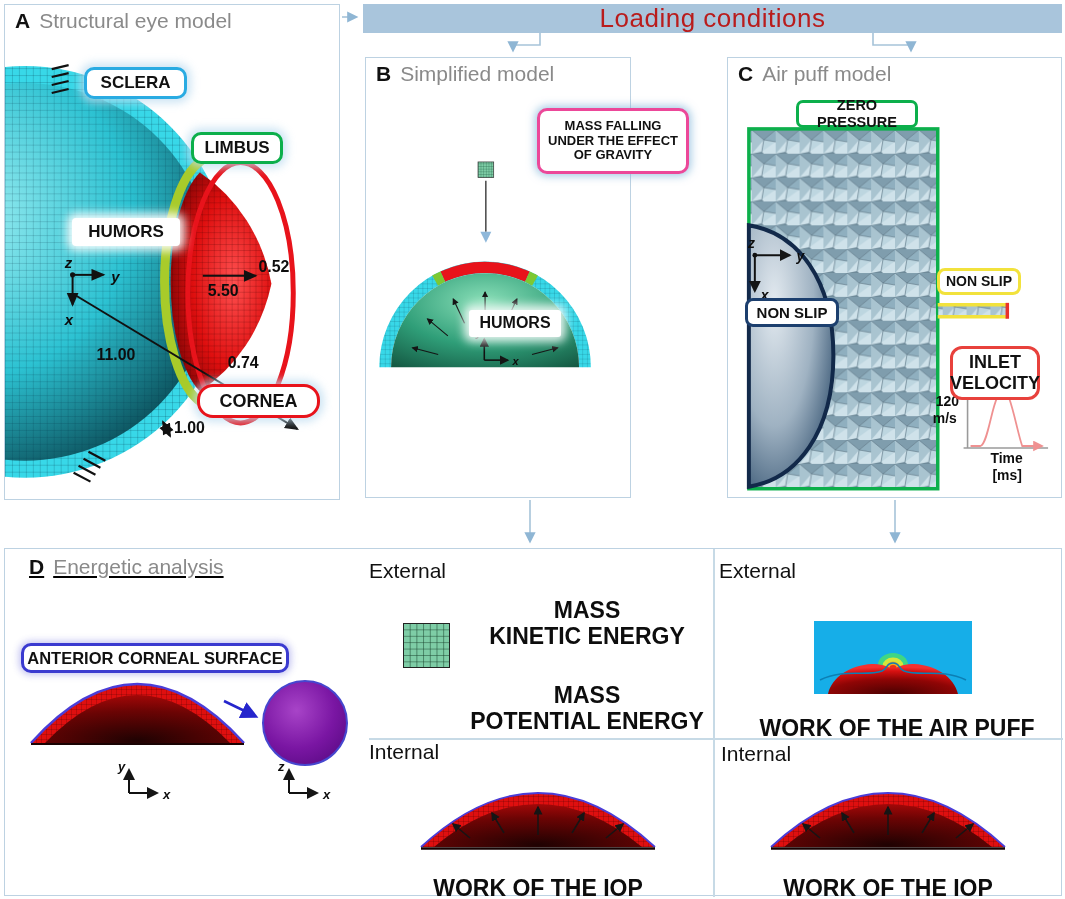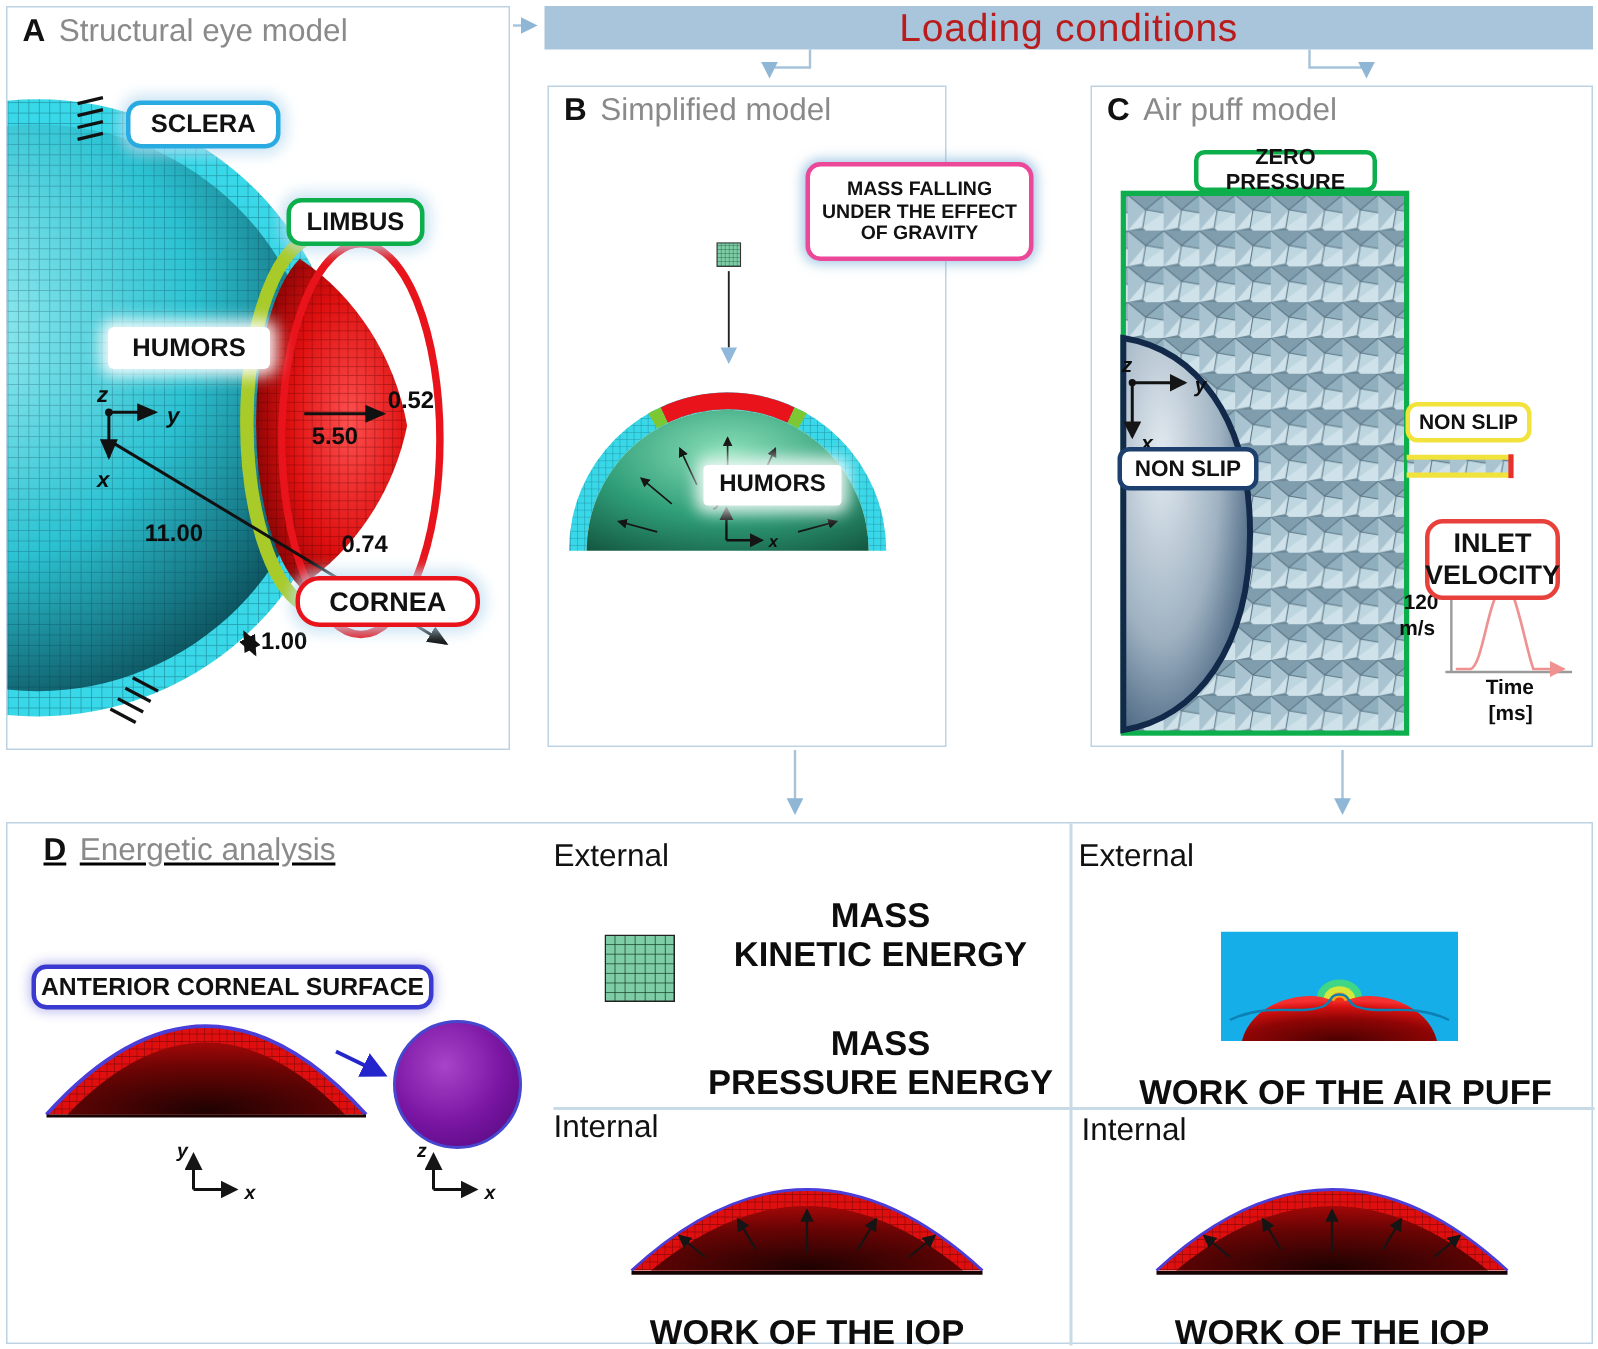--- a/index.html
+++ b/index.html
@@ -287,21 +287,21 @@
         </pattern>
       </defs>
       <rect x="0.5" y="0.5" width="46" height="44" fill="url(#gsqD)" stroke="#222" stroke-width="1"></rect>
     </svg>
     <div class="dbold" style="left:432px;top:32px;width:300px;font-size:23px;">
       <div>MASS</div>
       <div>KINETIC ENERGY</div>
     </div>
     <div class="dbold" style="left:432px;top:117px;width:300px;font-size:23px;">
       <div>MASS</div>
-      <div>PRESSURE ENERGY</div>
+      <div>POTENTIAL ENERGY</div>
     </div>
     <div class="dlabel" style="left:364px;top:191px;">Internal</div>
     <svg style="position:absolute;left:413px;top:242px;" width="240" height="62" viewBox="0 0 240 62">
       <defs>
         <radialGradient id="gInnerD1" cx="50%" cy="95%" r="95%">
           <stop offset="0%" stop-color="#1f0202"></stop>
             <stop offset="65%" stop-color="#6b0404"></stop>
             <stop offset="100%" stop-color="#a30808"></stop>
         </radialGradient>
         <pattern id="rmD1" width="5" height="5" patternUnits="userSpaceOnUse">

